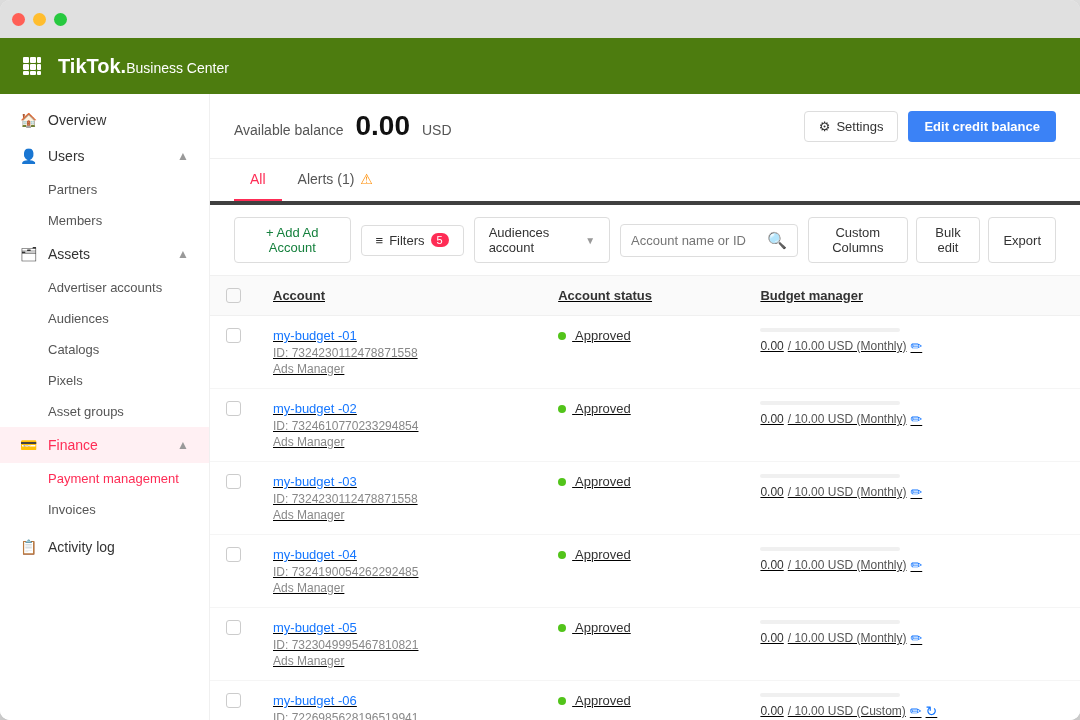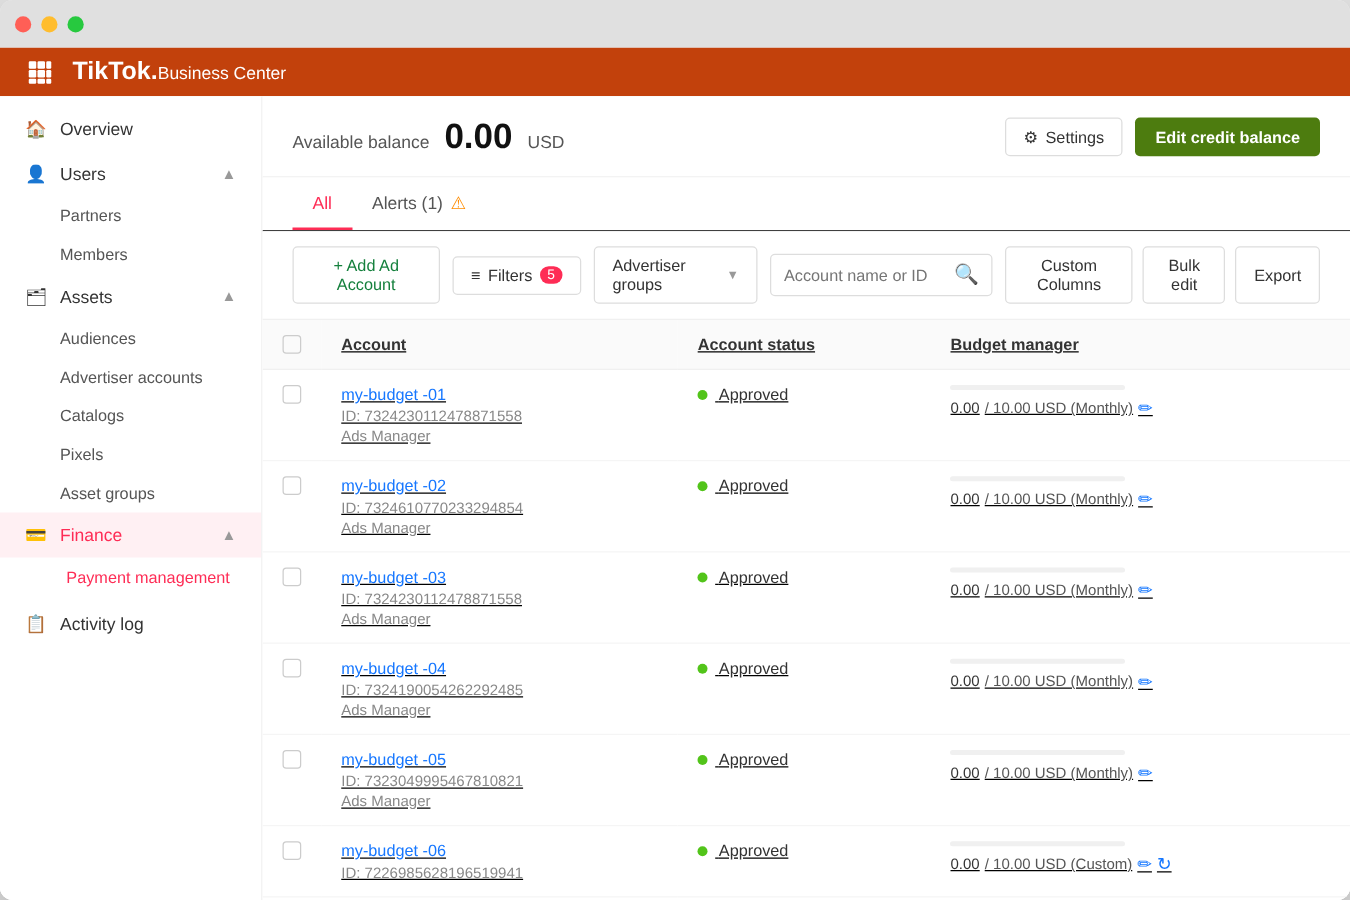--- a/index.html
+++ b/index.html
@@ -5,43 +5,43 @@
     * { box-sizing: border-box; margin: 0; padding: 0; }
     body { font-family: -apple-system, BlinkMacSystemFont, 'Segoe UI', sans-serif; background: #e5e5e5; display: flex; justify-content: center; align-items: center; min-height: 100vh; }
     .window { width: 1080px; height: 720px; background: #f0f0f0; border-radius: 10px; overflow: hidden; box-shadow: 0 20px 60px rgba(0,0,0,0.3); display: flex; flex-direction: column; }
     .title-bar { height: 38px; background: #e0e0e0; display: flex; align-items: center; padding: 0 12px; flex-shrink: 0; }
     .traffic-lights { display: flex; gap: 8px; }
     .tl { width: 13px; height: 13px; border-radius: 50%; }
     .tl-red { background: #ff5f56; }
     .tl-yellow { background: #ffbd2e; }
     .tl-green { background: #27c93f; }
     .app { display: flex; flex-direction: column; flex: 1; overflow: hidden; }
-    .header { height: 39px; background: #c2410c; display: flex; align-items: center; padding: 0 16px; flex-shrink: 0; }
+    .header { height: 56px; background: #4d7c0f; display: flex; align-items: center; padding: 0 16px; flex-shrink: 0; }
     .header-logo { display: flex; align-items: center; gap: 10px; }
     .grid-icon { color: white; font-size: 20px; width: 32px; height: 32px; display: flex; align-items: center; justify-content: center; }
     .logo-text { color: white; font-size: 20px; font-weight: 700; }
     .logo-sub { font-size: 14px; font-weight: 400; color: white; }
     .main-layout { display: flex; flex: 1; overflow: hidden; background: white; }
     .sidebar { width: 210px; background: white; border-right: 1px solid #f0f0f0; flex-shrink: 0; overflow-y: auto; padding: 8px 0; }
     .sidebar-item { display: flex; align-items: center; padding: 10px 20px; cursor: pointer; font-size: 14px; color: #333; gap: 10px; }
     .sidebar-item.active { color: #fe2c55; background: #fff0f3; }
     .sidebar-item .icon { width: 18px; text-align: center; flex-shrink: 0; }
     .sidebar-sub { padding: 8px 20px 8px 48px; font-size: 13px; color: #555; cursor: pointer; }
-    .sidebar-sub.active { color: #fe2c55; text-align: center; }
+    .sidebar-sub.active { color: #fe2c55; }
     .sidebar-chevron { margin-left: auto; font-size: 12px; color: #999; }
     .content { flex: 1; display: flex; flex-direction: column; overflow: hidden; background: #fafafa; }
     .balance-bar { background: white; padding: 16px 24px; display: flex; align-items: center; justify-content: space-between; border-bottom: 1px solid #f0f0f0; flex-shrink: 0; }
     .balance-left { display: flex; align-items: baseline; gap: 12px; }
     .balance-label { font-size: 14px; color: #555; }
     .balance-amount { font-size: 28px; font-weight: 700; color: #111; }
     .balance-currency { font-size: 14px; color: #555; }
     .balance-actions { display: flex; gap: 10px; align-items: center; }
     .btn-settings { display: flex; align-items: center; gap: 6px; padding: 7px 14px; border: 1px solid #ddd; border-radius: 4px; background: white; font-size: 13px; color: #333; cursor: pointer; }
-    .btn-edit-credit { padding: 8px 16px; background: #4d7c0f; color: white; border: none; border-radius: 4px; font-size: 13px; font-weight: 600; cursor: pointer; }
-    .tabs-bar { background: white; padding: 0 24px; border-bottom: 1px solid #404040; display: flex; align-items: center; flex-shrink: 0; }
+    .btn-edit-credit { padding: 8px 16px; background: #3b82f6; color: white; border: none; border-radius: 4px; font-size: 13px; font-weight: 600; cursor: pointer; }
+    .tabs-bar { background: white; padding: 0 24px; border-bottom: 4px solid #404040; display: flex; align-items: center; flex-shrink: 0; }
     .tab { padding: 12px 16px; font-size: 14px; cursor: pointer; color: #555; border-bottom: 2px solid transparent; display: flex; align-items: center; gap: 6px; }
     .tab.active { color: #fe2c55; border-bottom-color: #fe2c55; }
     .alert-icon { color: #ff8c00; font-size: 14px; }
     .toolbar { background: white; padding: 12px 24px; display: flex; align-items: center; gap: 10px; border-bottom: 1px solid #f0f0f0; flex-shrink: 0; }
     .btn-add { padding: 7px 14px; background: white; border: 1px solid #ddd; border-radius: 4px; font-size: 13px; cursor: pointer; display: flex; align-items: center; gap: 6px; color: #15803d; }
     .btn-filter { padding: 7px 14px; background: white; border: 1px solid #ddd; border-radius: 4px; font-size: 13px; cursor: pointer; display: flex; align-items: center; gap: 6px; color: #333; }
     .filter-count { background: #fe2c55; color: white; border-radius: 10px; padding: 1px 6px; font-size: 11px; }
     .select-dropdown { padding: 7px 14px; background: white; border: 1px solid #ddd; border-radius: 4px; font-size: 13px; cursor: pointer; display: flex; align-items: center; gap: 6px; color: #333; }
     .search-box { display: flex; align-items: center; border: 1px solid #ddd; border-radius: 4px; padding: 6px 10px; gap: 6px; background: white; }
     .search-box input { border: none; outline: none; font-size: 13px; color: #555; width: 130px; background: transparent; }
@@ -117,32 +117,33 @@
           <span class="sidebar-chevron">▲</span>
         </div>
         <div class="sidebar-sub">Partners</div>
         <div class="sidebar-sub">Members</div>
 
         <div class="sidebar-item">
           <span class="icon">🗂</span>
           <span>Assets</span>
           <span class="sidebar-chevron">▲</span>
         </div>
+        <div class="sidebar-sub">Advertiser accounts</div>
         <div class="sidebar-sub">Audiences</div>
-        <div class="sidebar-sub">Advertiser accounts</div>
         <div class="sidebar-sub">Catalogs</div>
         <div class="sidebar-sub">Pixels</div>
         <div class="sidebar-sub">Asset groups</div>
 
         <div class="sidebar-item active" style="color:#fe2c55;">
           <span class="icon" style="color:#fe2c55;">💳</span>
           <span>Finance</span>
           <span class="sidebar-chevron">▲</span>
         </div>
         <div class="sidebar-sub active" style="color:#fe2c55;">Payment management</div>
+        <div class="sidebar-sub">Invoices</div>
 
         <div class="sidebar-item" style="margin-top:4px;">
           <span class="icon">📋</span>
           <span>Activity log</span>
         </div>
       </div>
 
       <div class="content">
 
         <div class="balance-bar">
@@ -171,21 +172,21 @@
         </div>
 
         <div class="toolbar">
           <button class="btn-add">+ Add Ad Account</button>
           <button class="btn-filter">
             <span>≡</span>
             <span>Filters</span>
             <span class="filter-count">5</span>
           </button>
           <div class="select-dropdown">
-            <span>Advertiser groups</span>
+            <span>Audiences account</span>
             <span style="color:#999; font-size:10px;">▼</span>
           </div>
           <div class="search-box">
             <input type="text" placeholder="Account name or ID" style="">
             <span style="color:#ccc;">🔍</span>
           </div>
           <div class="toolbar-right">
             <button class="btn-secondary">Custom Columns</button>
             <button class="btn-secondary">Bulk edit</button>
             <button class="btn-secondary">Export</button>

